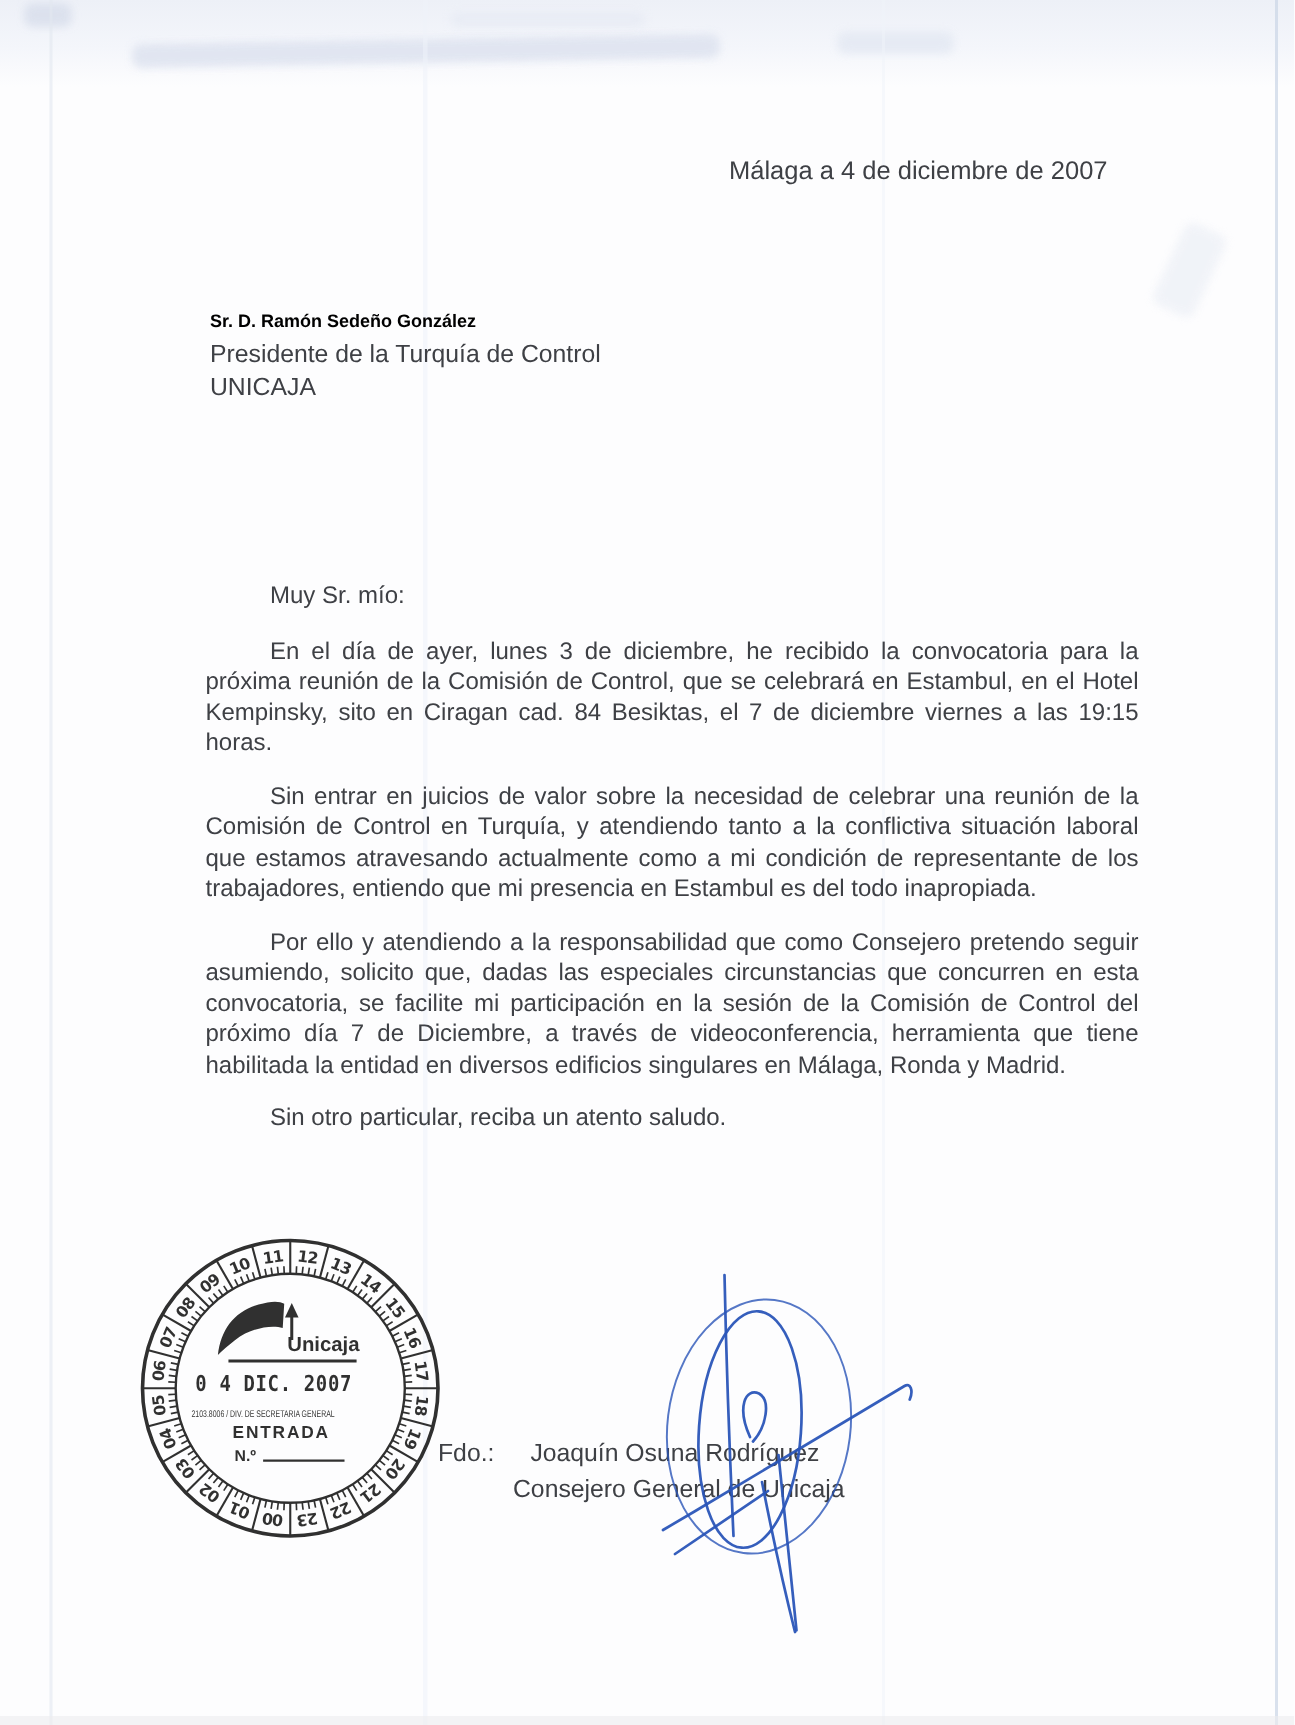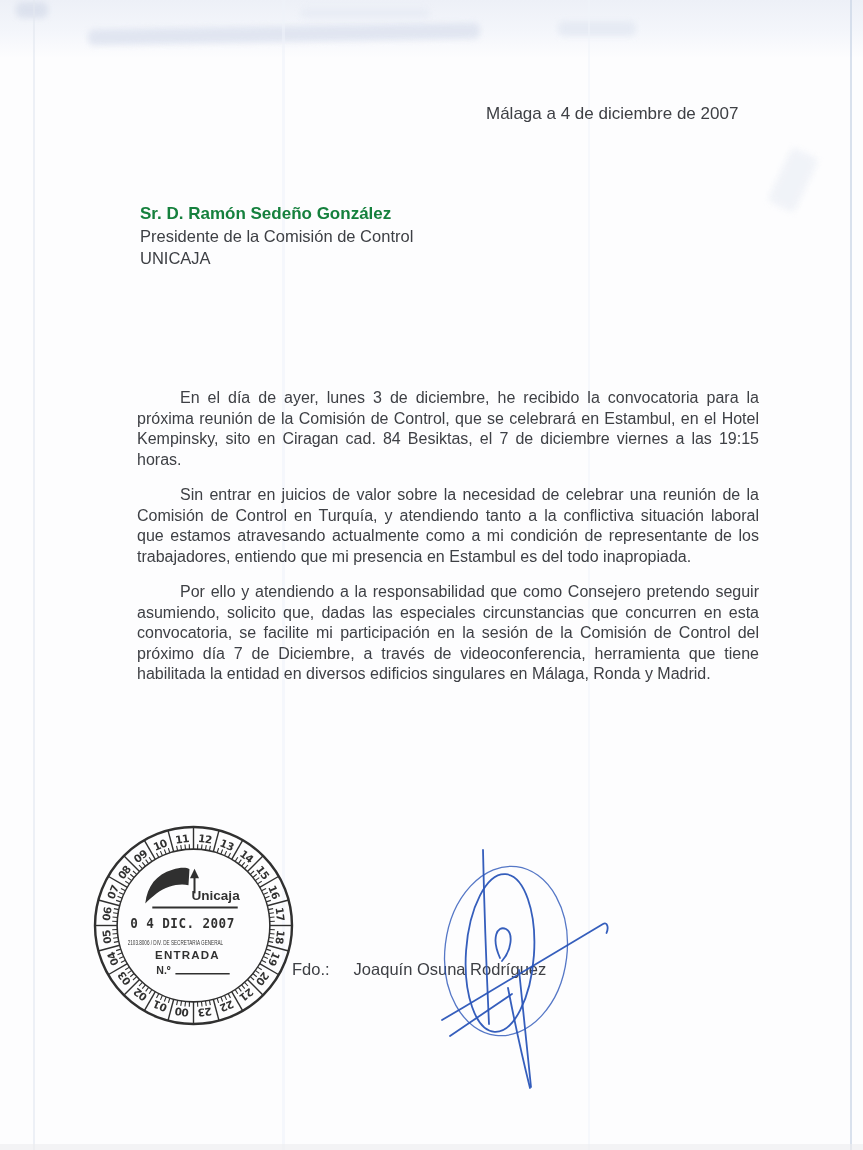--- a/index.html
+++ b/index.html
@@ -20,21 +20,21 @@
   .e-left{left:33px;width:2px;background:#e3e7f0;opacity:.6;}
   .streak{position:absolute;top:0;height:1150px;}
   .s1{left:282px;width:3px;background:#eef2f9;opacity:.55;}
   .s2{left:588px;width:2px;background:#f0f3f9;opacity:.5;}
   .bottom-edge{position:absolute;left:0;top:1144px;width:863px;height:6px;background:#ececee;opacity:.6;}
 
   
   .letter{color:var(--text-ink,#3e4045);}
   .date-line{position:absolute;left:486px;top:104px;font-size:17px;}
   .recipient{position:absolute;left:140px;top:203px;font-size:16.5px;line-height:22px;}
-  .recipient .r-name{font-weight:bold;font-size:17px;color:#15803d;}
+  .recipient .r-name{font-weight:bold;font-size:12px;color:#000000;}
   .body-text{position:absolute;left:137px;top:388px;width:622px;font-size:16px;
              line-height:20.5px;text-align:justify;}
   .body-text .salutation{margin:0 0 16px 0;text-indent:43px;text-align:left;}
   .body-text p.para{margin:0 0 15px 0;text-indent:43px;}
   .body-text .closing{margin:1px 0 0 0;text-indent:43px;text-align:left;}
 
   
   .fdo-block{position:absolute;left:292px;top:957px;font-size:16.5px;line-height:24px;}
   .fdo-line1 .fdo-label{margin-right:24px;}
   .fdo-line2{margin-left:50px;}
@@ -81,34 +81,37 @@
   <div class="streak s2"></div>
   <div class="edge-line e-right"></div>
   <div class="edge-line e-left"></div>
   <div class="bottom-edge"></div>
 
   <div class="letter">
     <div class="date-line">Málaga a 4 de diciembre de 2007</div>
 
     <div class="recipient">
       <div class="r-name">Sr. D. Ramón Sedeño González</div>
-      <div class="r-title">Presidente de la Comisión de Control</div>
+      <div class="r-title">Presidente de la Turquía de Control</div>
       <div class="r-org">UNICAJA</div>
     </div>
 
     <div class="body-text">
+      <p class="salutation">Muy Sr. mío:</p>
       <p class="para">En el día de ayer, lunes 3 de diciembre, he recibido la convocatoria para la próxima reunión de la Comisión de Control, que se celebrará en Estambul, en el Hotel Kempinsky, sito en Ciragan cad. 84 Besiktas, el 7 de diciembre viernes a las 19:15 horas.</p>
       <p class="para">Sin entrar en juicios de valor sobre la necesidad de celebrar una reunión de la Comisión de Control en Turquía, y atendiendo tanto a la conflictiva situación laboral que estamos atravesando actualmente como a mi condición de representante de los trabajadores, entiendo que mi presencia en Estambul es del todo inapropiada.</p>
       <p class="para">Por ello y atendiendo a la responsabilidad que como Consejero pretendo seguir asumiendo, solicito que, dadas las especiales circunstancias que concurren en esta convocatoria, se facilite mi participación en la sesión de la Comisión de Control del próximo día 7 de Diciembre, a través de videoconferencia, herramienta que tiene habilitada la entidad en diversos edificios singulares en Málaga, Ronda y Madrid.</p>
+      <p class="closing">Sin otro particular, reciba un atento saludo.</p>
     </div>
 
     <div class="fdo-block">
       <div class="fdo-line1">
         <span class="fdo-label">Fdo.:</span><span>Joaquín Osuna Rodríguez</span>
       </div>
+      <div class="fdo-line2">Consejero General de Unicaja</div>
     </div>
   </div>
 
   <svg class="stamp" viewBox="0 0 200 200">
     <circle class="ring-circle c-outer" cx="100" cy="100" r="98"></circle>
     <circle class="ring-circle c-inner" cx="100" cy="100" r="76"></circle>
     <g id="stamp-ring-items">
         <text x="88.6" y="186.3" transform="rotate(187.5 88.6 186.3)" class="ring-num">00</text>
         <line x1="100.0" y1="176.0" x2="100.0" y2="198.0" class="ring-line"></line>
         <line x1="96.0" y1="175.9" x2="95.8" y2="180.9" class="ring-tick"></line>

